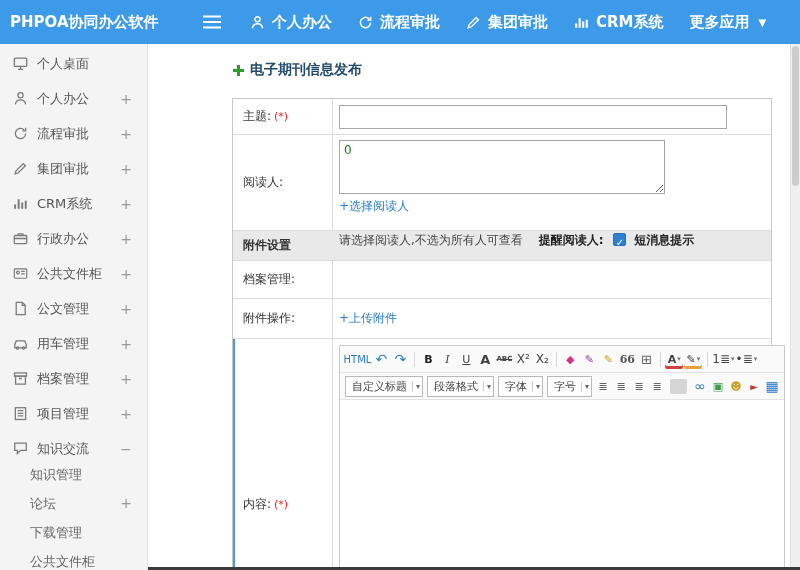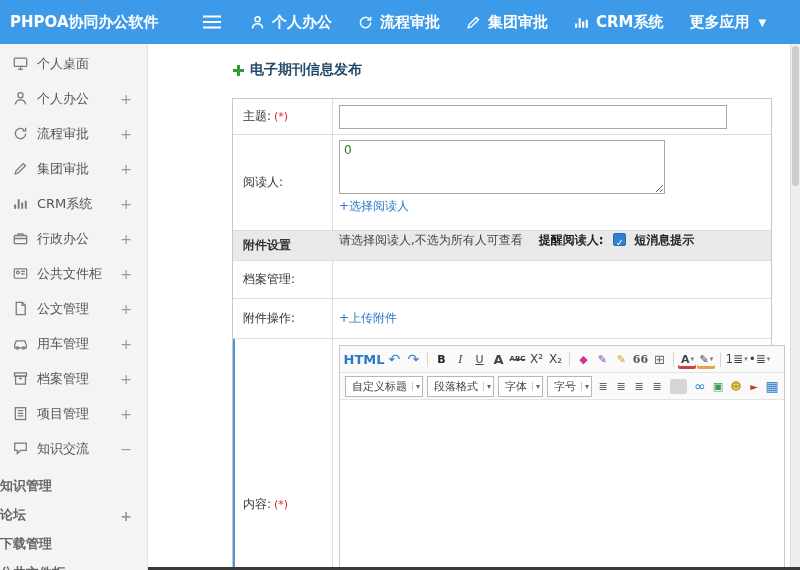--- a/index.html
+++ b/index.html
@@ -15,22 +15,22 @@
   .nav-item { display:flex; align-items:center; gap:7px; font-size:15px; font-weight:bold; cursor:pointer; white-space:nowrap; }
   .nav-item .caret { font-size:10px; margin-left:2px; }
 
   
   .sidebar { position:absolute; top:44px; left:0; bottom:0; width:148px;
              background:#f4f4f4; border-right:1px solid #e2e2e2; padding-top:2px; overflow:hidden; }
   .side-item { height:35px; display:flex; align-items:center; gap:9px; padding-left:13px;
                font-size:13px; color:#555; cursor:pointer; }
   .side-item .sicon { display:flex; align-items:center; }
   .side-item .ssign { margin-left:auto; margin-right:15px; color:#999; font-size:14px; }
-  .side-sub { height:29px; display:flex; align-items:flex-end; 
-              font-size:13px; color:#666; cursor:pointer;font-weight:bold; }
+  .side-sub { height:29px; display:flex; align-items:flex-start; padding-left:30px;
+              font-size:13px; color:#666; cursor:pointer; }
   .side-sub .ssign { margin-left:auto; margin-right:15px; color:#999; font-size:14px; }
 
   
   .main { position:absolute; top:44px; left:148px; right:10px; bottom:0; background:#fff; overflow:hidden; }
   .page-title-row { margin:16px 0 0 84px; display:flex; align-items:center; gap:5px; height:20px; }
   .plus-icon { width:13px; height:13px; position:relative; display:inline-block; }
   .plus-icon i { position:absolute; left:5px; top:1px; width:3px; height:11px; background:#2e9e2e; display:block; }
   .plus-icon::after { content:""; position:absolute; top:5px; left:1px; width:11px; height:3px; background:#2e9e2e; }
   .page-title { font-size:14px; font-weight:bold; color:#234a6b; }
 
@@ -64,21 +64,21 @@
   .row-content .label { align-items:center; }
   .row-content .value { padding:6px; }
 
   
   .editor { border:1px solid #c9c9c9; width:100%; }
   .tb-row { display:flex; align-items:center; flex-wrap:nowrap; overflow:hidden; height:27px;
             padding:0 3px; background:#fafafa; border-bottom:1px solid #e3e3e3; }
   .tb-btn { min-width:18px; height:19px; margin:0 0.5px; display:inline-flex; align-items:center;
             justify-content:center; font-size:11px; color:#444; border-radius:2px; cursor:pointer; }
   .tb-btn.sep { min-width:1px; width:1px; height:15px; background:#d5d5d5; margin:0 4px; cursor:default; }
-  .tb-btn.html { font-size:13px; font-weight:bold; color:#2a7bc9; }
+  .tb-btn.html { font-size:10px; font-weight:normal; color:#2a7bc9; }
   .tb-btn.blue { color:#2a7bc9; font-size:14px; }
   .tb-btn.bold { font-weight:bold; color:#222; }
   .tb-btn.italic { font-style:italic; font-family:"DejaVu Serif","Liberation Serif",serif; }
   .tb-btn.underline { text-decoration:underline; }
   .tb-btn.bigA { font-weight:bold; font-size:13px; }
   .tb-btn.strike { font-size:7px; font-weight:bold; text-decoration:line-through; }
   .tb-btn.small { font-size:12px; }
   .tb-btn.pink { color:#d63384; font-size:11px; }
   .tb-btn.purple { color:#8e44ad; }
   .tb-btn.gold { color:#c9a227; }

